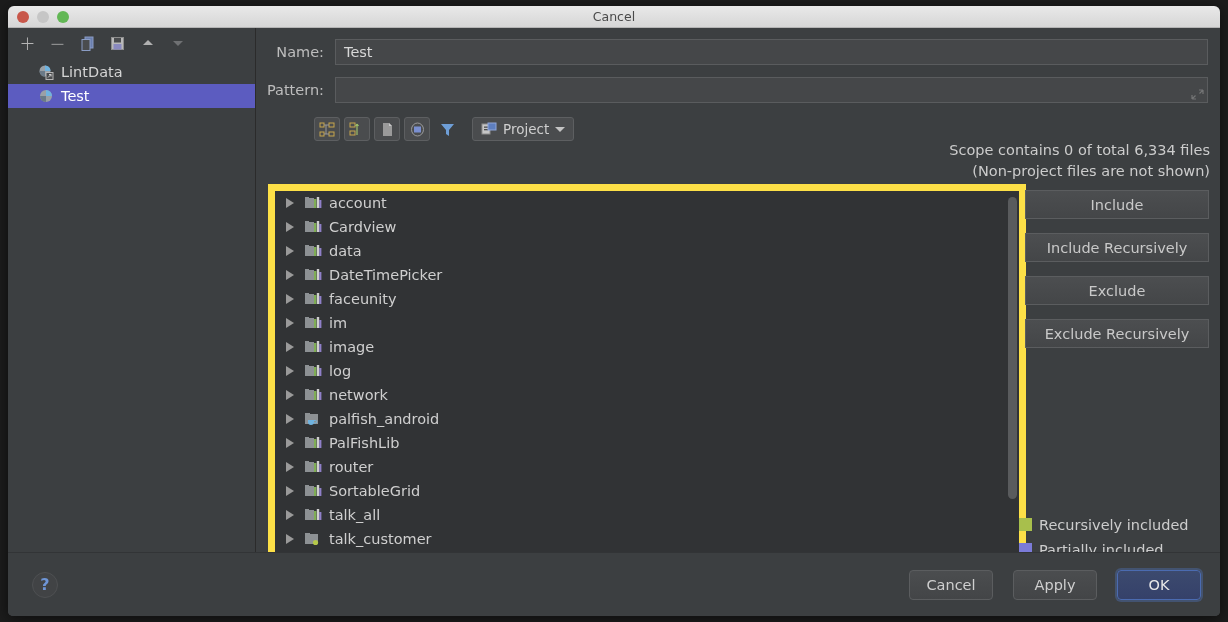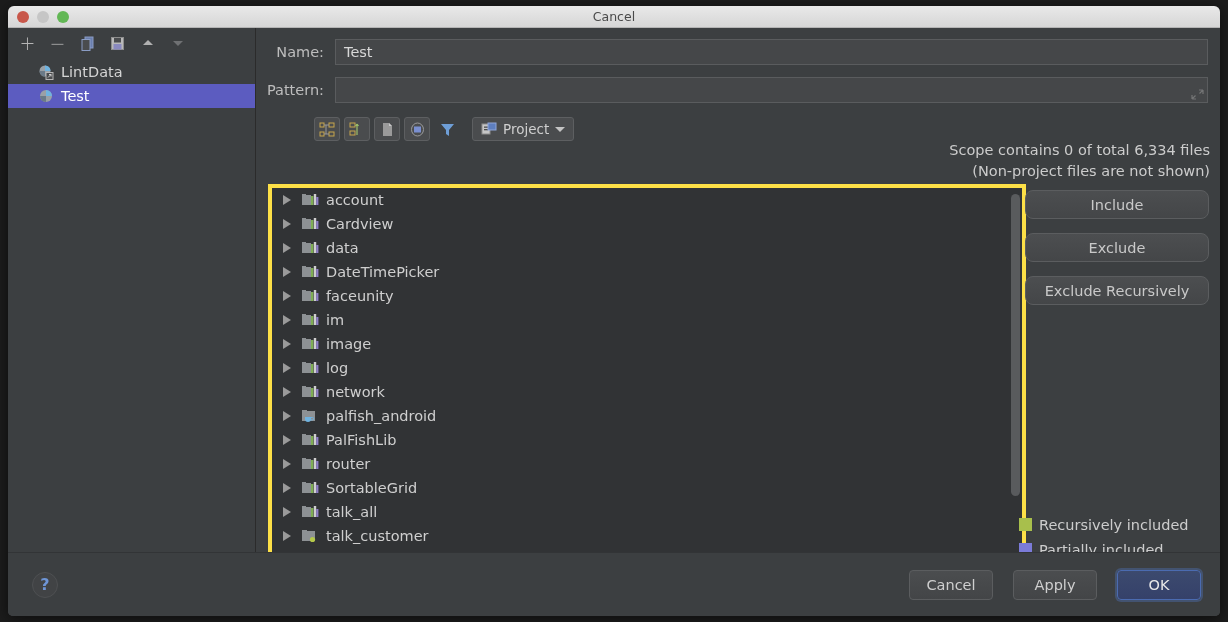--- a/index.html
+++ b/index.html
@@ -100,37 +100,37 @@
   
   .scope-info {
     position: absolute; right: 10px; top: 112px;
     text-align: right; font-size: 14.5px; color: #cccccc; line-height: 21px;
   }
 
   
   .tree-panel {
     position: absolute; left: 11px; top: 156px;
     width: 758px; height: 378px;
-    background: #313335; border: 4px solid #fde047;
+    background: #313335; border: 7px solid #fde047;
     overflow: hidden;
   }
   .tree-row { height: 24px; display: flex; align-items: center; padding-left: 8px; gap: 7px; font-size: 14.5px; color: #cfcfcf; }
   .arrow { width: 0; height: 0; border-top: 5px solid transparent; border-bottom: 5px solid transparent; border-left: 8px solid #9a9a9a; margin-left: 3px; margin-right: 3px; }
   .scrollbar { position: absolute; right: 2px; top: 6px; width: 9px; height: 366px; }
   .thumb { position: absolute; top: 0; width: 9px; height: 302px; background: #595b5d; border-radius: 5px; }
 
   
   .share-row { position: absolute; left: 11px; top: 534px; display: flex; align-items: center; gap: 9px; }
   .checkbox { width: 15px; height: 15px; background: #4b4d4f; border: 1px solid #6a6c6e; border-radius: 2px; }
   .share-label { font-size: 14.5px; color: #d0d0d0; }
 
   
   .btn-col { position: absolute; right: 11px; top: 162px; width: 184px; display: flex; flex-direction: column; gap: 14px; }
   .act-btn {
-    height: 29px; border: 1px solid #5b5d5f; border-radius: 8px;
+    height: 29px; border: 1px solid #5b5d5f; border-radius: 0;
     background: linear-gradient(#4c4e50, #444648);
     color: #c9c9c9; font-size: 14.5px;
     display: flex; align-items: center; justify-content: center;
   }
 
   
   .legend { position: absolute; right: 11px; top: 484px; width: 190px; }
   .legend-row { display: flex; align-items: center; gap: 7px; height: 25px; font-size: 14.5px; color: #cdcdcd; }
   .swatch { width: 13px; height: 13px; }
 
@@ -482,20 +482,21 @@
         </div>
       </div>
 
       <div class="share-row">
         <div class="checkbox"></div>
         <span class="share-label">Share scope</span>
       </div>
 
       <div class="btn-col" id="action-buttons">
           <div class="act-btn">Include</div>
+          <div class="act-btn">Include Recursively</div>
           <div class="act-btn">Exclude</div>
           <div class="act-btn">Exclude Recursively</div>
         </div>
 
       <div class="legend" id="legend">
           <div class="legend-row">
             <span class="swatch" style="background: rgb(168, 191, 76);"></span>
             <span>Recursively included</span>
           </div>
           <div class="legend-row">

